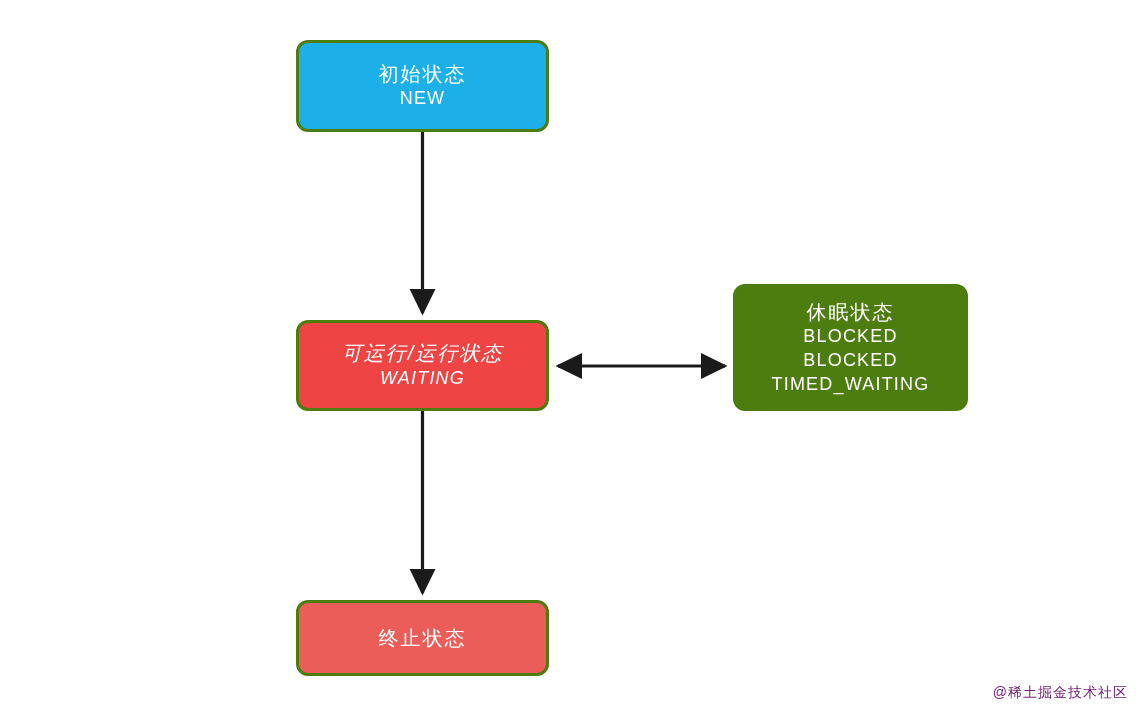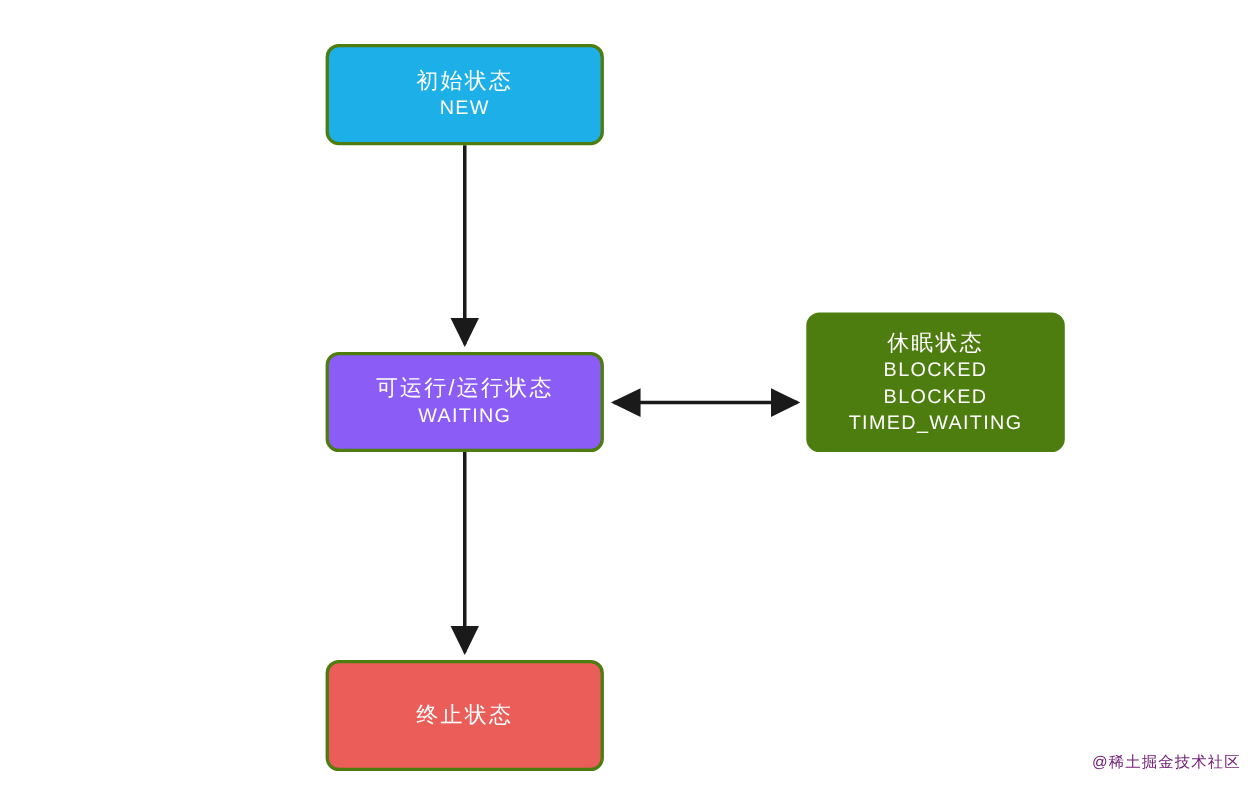--- a/index.html
+++ b/index.html
@@ -60,34 +60,35 @@
     top: 40px;
     width: 253px;
     height: 92px;
     background: #1cafe8;
   }
   #node-runnable {
     left: 296px;
     top: 320px;
     width: 253px;
     height: 91px;
-    background: #8b5cf6;
+    background: #ef4444;
+    font-style: italic;
   }
   #node-blocked {
     left: 733px;
     top: 284px;
     width: 235px;
     height: 127px;
     background: #4d7c0f;
   }
   #node-terminated {
     left: 296px;
     top: 600px;
     width: 253px;
-    height: 101px;
+    height: 76px;
     background: #eb5d58;
   }
   #watermark {
     position: absolute;
     right: 14px;
     bottom: 12px;
     font-size: 14px;
     color: #701a75;
     letter-spacing: 1px;
     white-space: nowrap;

